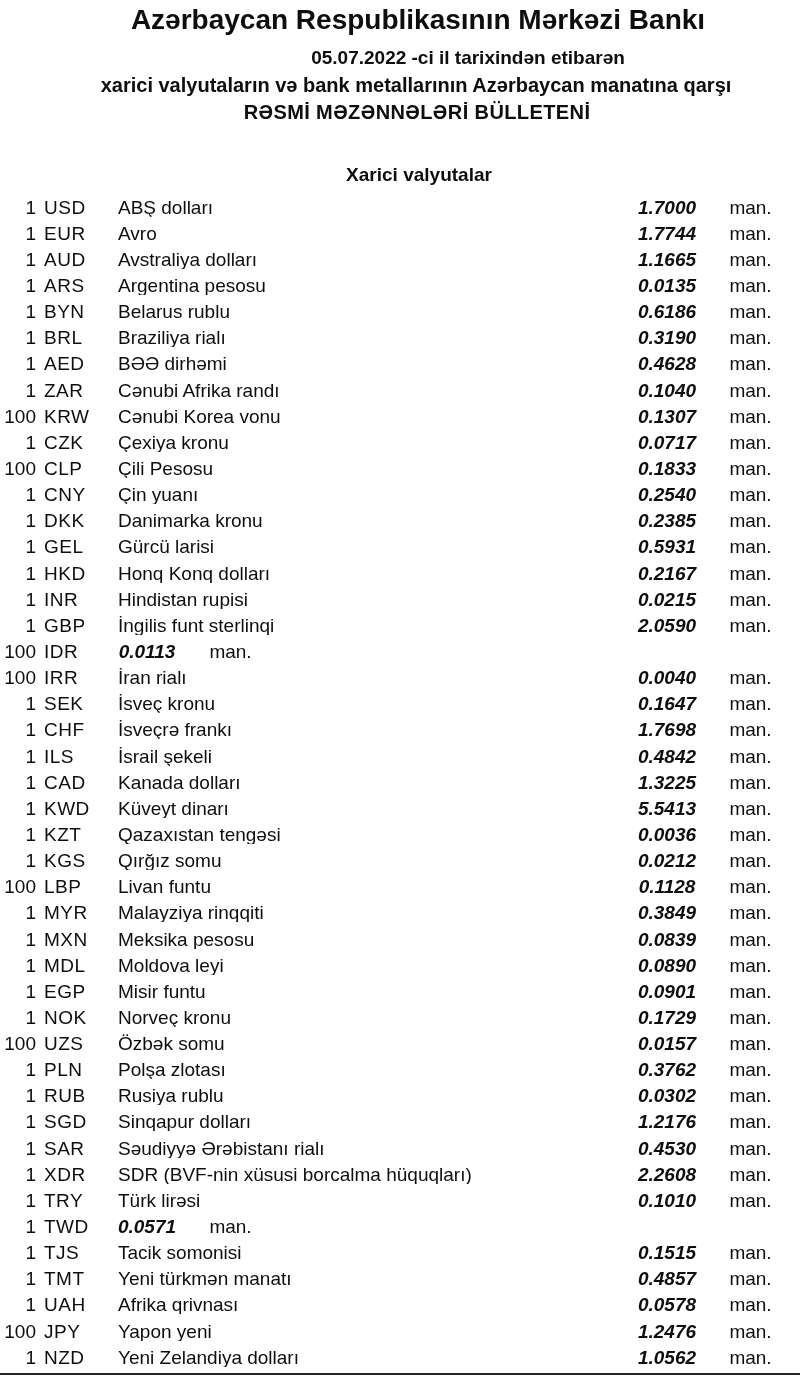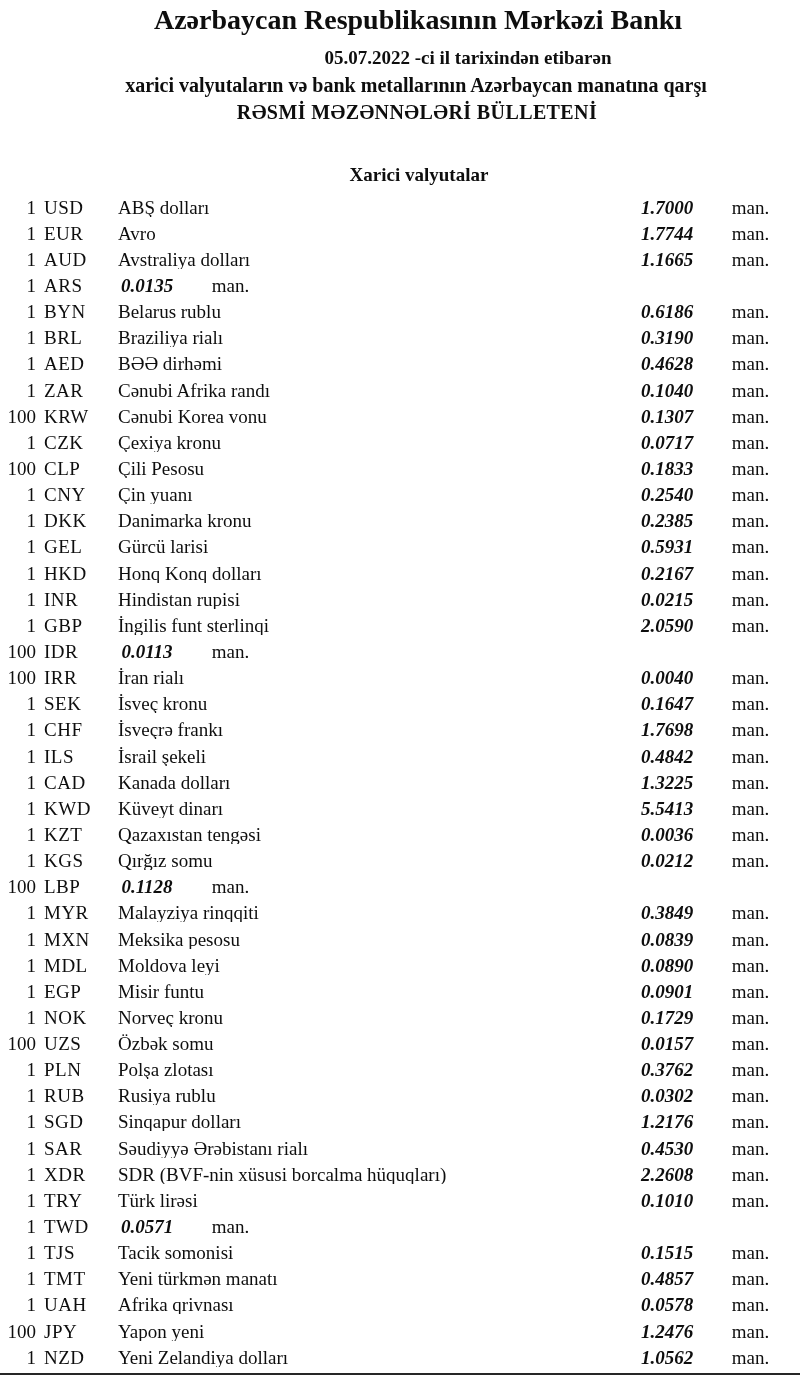--- a/index.html
+++ b/index.html
@@ -2,21 +2,21 @@
 <html><head>
 <meta charset="utf-8">
 <style>
   html,body{margin:0;padding:0;background:#ffffff;}
   .page{
     position:relative;
     width:800px;
     height:1376px;
     background:#ffffff;
     color:#0e0e0e;
-    font-family:Liberation Serif, serif;
+    font-family:Liberation Sans, sans-serif;
     overflow:hidden;
   }
   .hline{position:absolute;left:0;width:100%;text-align:center;white-space:nowrap;font-weight:bold;}
   .h-title{top:4px;font-size:28px;transform:translateX(18px);}
   .h-date{top:47px;font-size:19px;transform:translateX(68px);}
   .h-sub{top:74px;font-size:20px;transform:translateX(16px);}
   .h-bul{top:101px;font-size:20px;letter-spacing:0.4px;transform:translateX(17px);}
   .h-section{top:164px;font-size:19px;transform:translateX(19px);}
   .rates-table{
     position:absolute;
@@ -73,20 +73,21 @@
       <div class="row">
         <span class="qty">1</span>
         <span class="code">AUD</span>
         <span class="name">Avstraliya dolları</span>
         <span class="rate">1.1665</span>
         <span class="unit">man.</span>
       </div>
       <div class="row">
         <span class="qty">1</span>
         <span class="code">ARS</span>
+        <span class="name">Argentina pesosu</span>
         <span class="rate">0.0135</span>
         <span class="unit">man.</span>
       </div>
       <div class="row">
         <span class="qty">1</span>
         <span class="code">BYN</span>
         <span class="name">Belarus rublu</span>
         <span class="rate">0.6186</span>
         <span class="unit">man.</span>
       </div>
@@ -232,20 +233,21 @@
       <div class="row">
         <span class="qty">1</span>
         <span class="code">KGS</span>
         <span class="name">Qırğız somu</span>
         <span class="rate">0.0212</span>
         <span class="unit">man.</span>
       </div>
       <div class="row">
         <span class="qty">100</span>
         <span class="code">LBP</span>
+        <span class="name">Livan funtu</span>
         <span class="rate">0.1128</span>
         <span class="unit">man.</span>
       </div>
       <div class="row">
         <span class="qty">1</span>
         <span class="code">MYR</span>
         <span class="name">Malayziya rinqqiti</span>
         <span class="rate">0.3849</span>
         <span class="unit">man.</span>
       </div>

